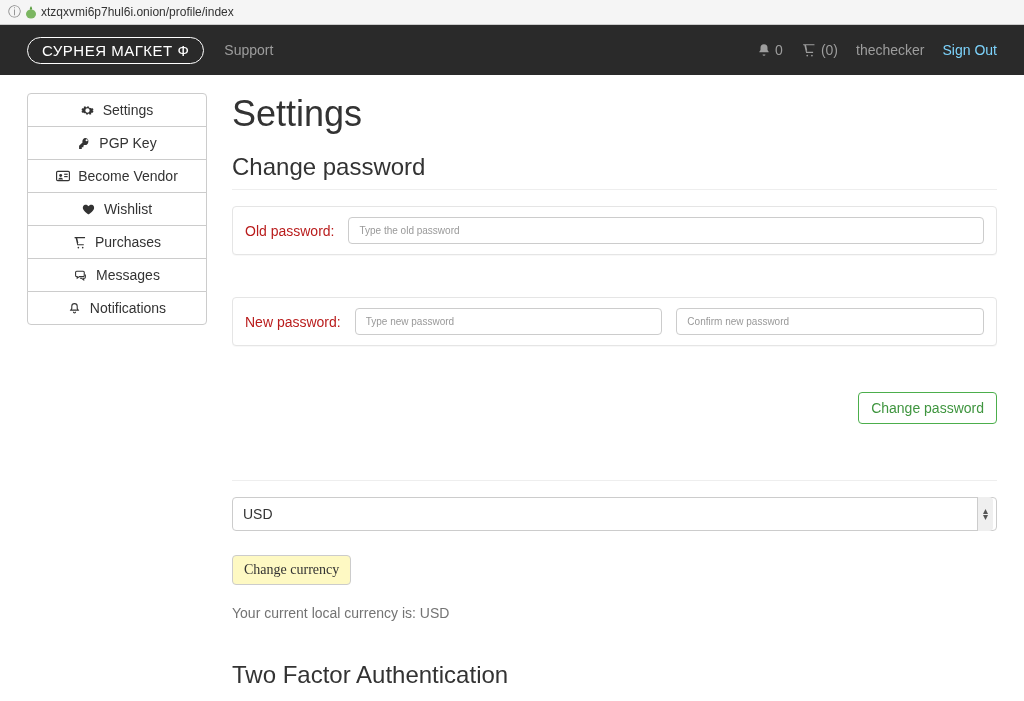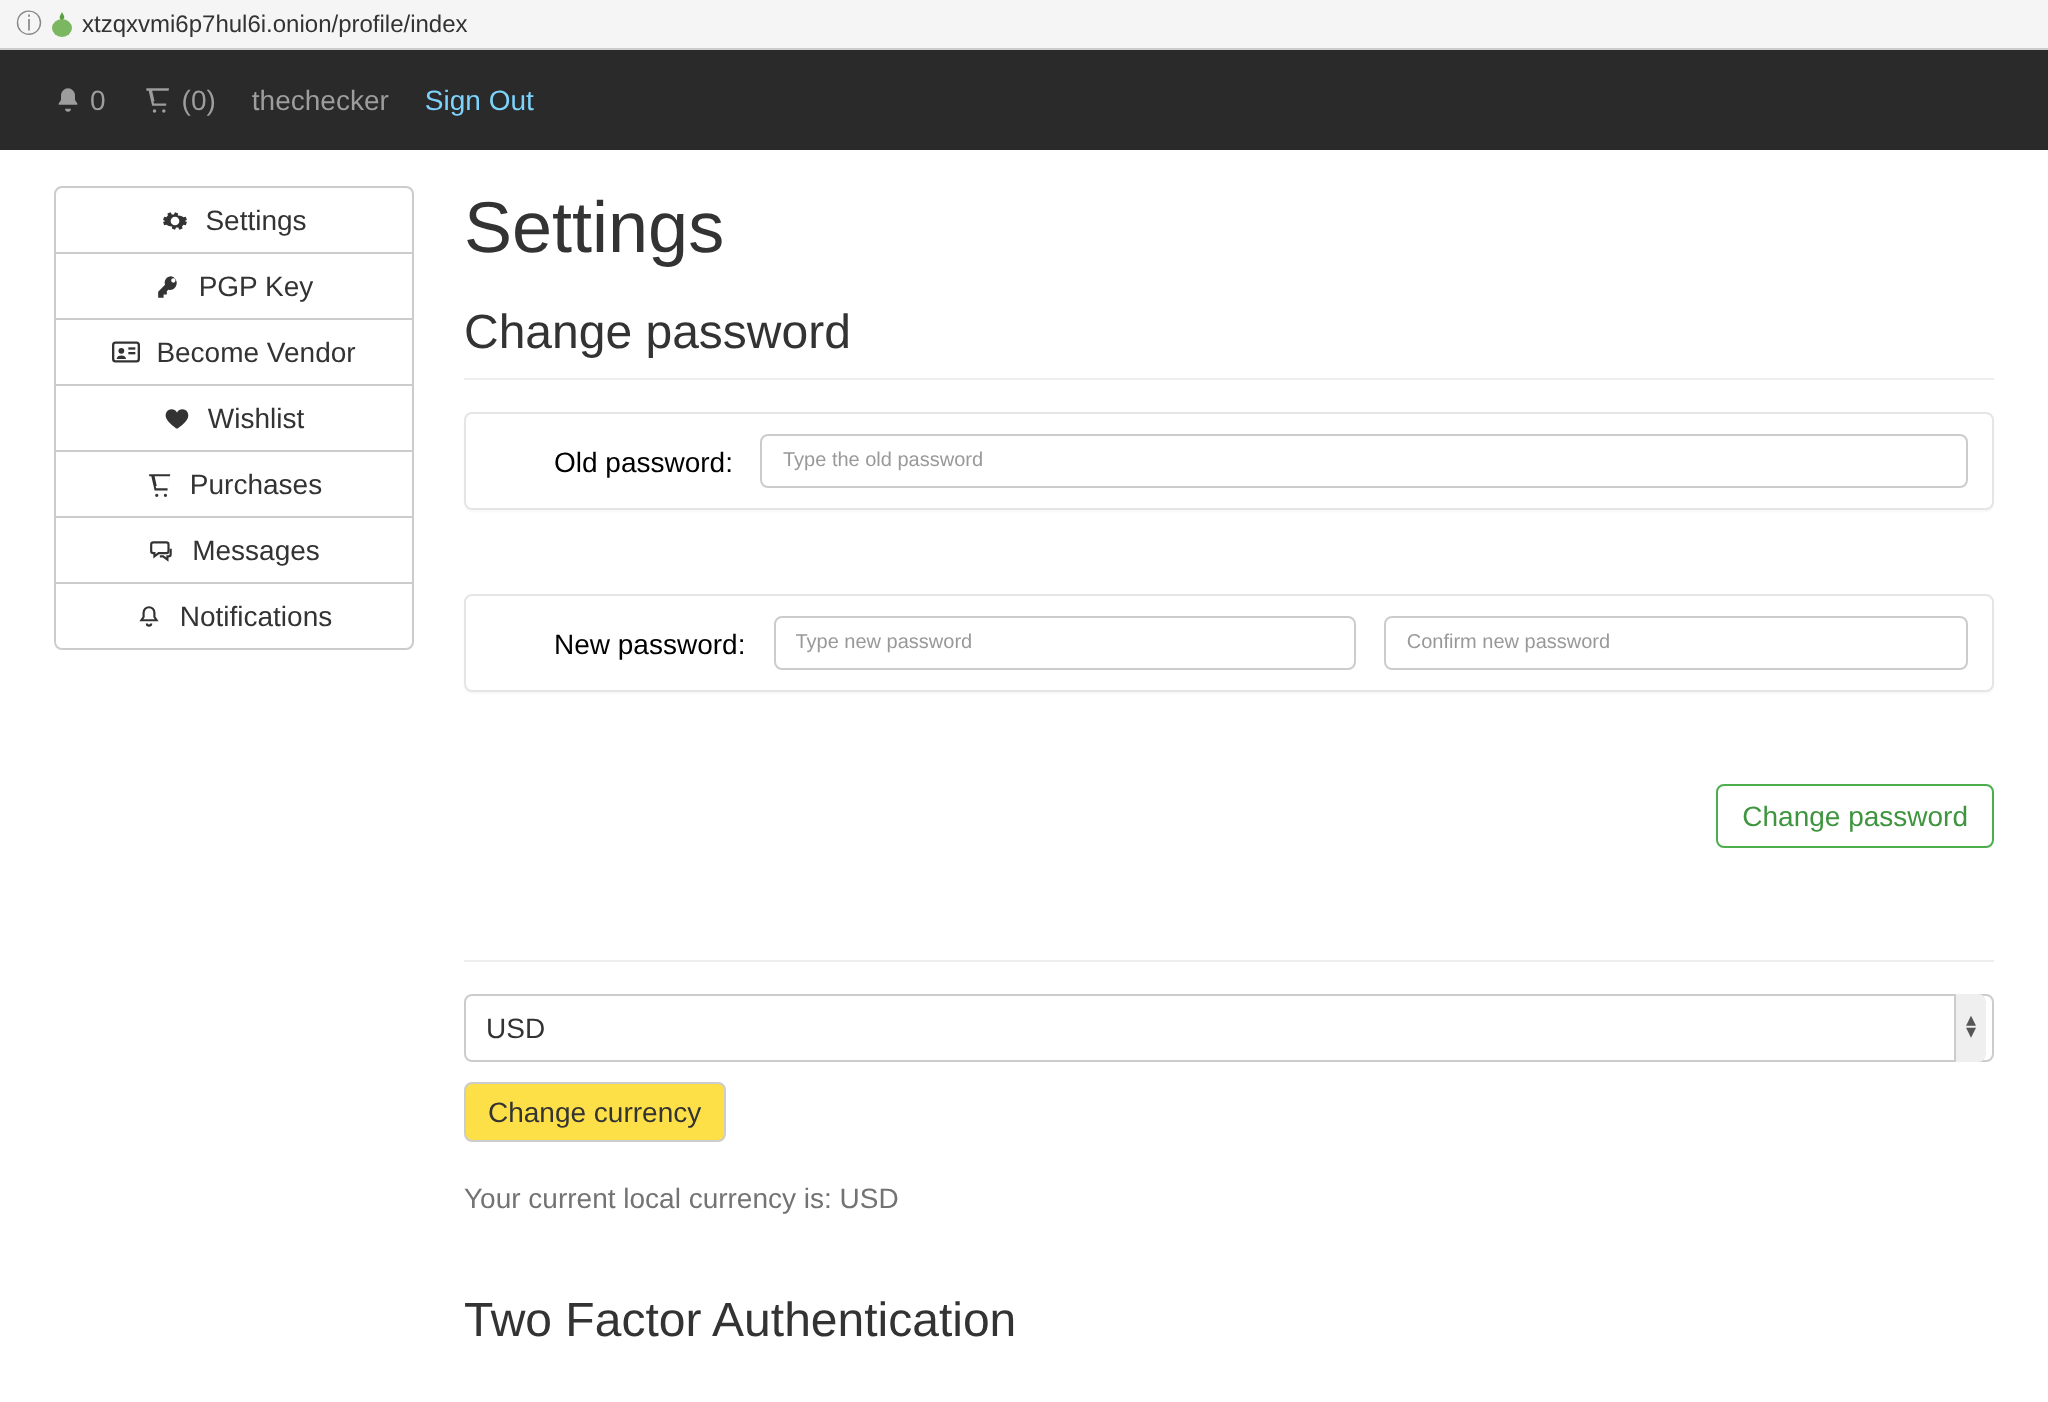--- a/index.html
+++ b/index.html
@@ -26,56 +26,60 @@
   .sidebar-item:last-child { border-bottom-left-radius: 4px; border-bottom-right-radius: 4px; }
   .side-icon { width: 14px; display: inline-flex; justify-content: center; color: #333; }
   
   .main { flex: 1; }
   h1 { font-size: 36px; font-weight: 500; color: #333; margin-bottom: 18px; }
   h2 { font-size: 24px; font-weight: 500; color: #333; margin-bottom: 8px; }
   hr.sec { border: none; border-top: 1px solid #eee; margin-bottom: 16px; }
   
   .panel { background: #fff; border: 1px solid #e5e5e5; border-radius: 4px; padding: 10px 12px; box-shadow: 0 1px 1px rgba(0,0,0,0.03); }
   .panel .row { display: flex; align-items: center; gap: 14px; }
-  .field-label { color: #000000; font-size: 14px; min-width: 88px; margin-left: 32px; }
+  .field-label { color: #b91c1c; font-size: 14px; min-width: 88px; }
   .text-input { flex: 1; border: 1px solid #ccc; border-radius: 4px; padding: 7px 10px; font-size: 10px; color: #555; background: #fff; }
   .text-input::placeholder { color: #999; }
   
   .panel-2 { margin-top: 42px; }
   
   .btn-row { display: flex; justify-content: flex-end; margin-top: 46px; }
   .btn-outline-green { border: 1px solid #4cae4c; color: #3f953f; background: #fff; border-radius: 4px; padding: 7px 12px; font-size: 14px; cursor: pointer; }
   
   .section-gap { height: 56px; }
   
   .select { width: 100%; border: 1px solid #ccc; border-radius: 4px; padding: 8px 10px; font-size: 14px; color: #333; background: #fff; appearance: none; position: relative; }
   .select-wrap { position: relative; }
   .select-caret { position: absolute; right: 4px; top: 50%; transform: translateY(-50%); background: #efefef; border-left: 1px solid #ccc; height: 100%; width: 16px; display: flex; align-items: center; justify-content: center; border-radius: 0 4px 4px 0; font-size: 10px; color: #555; flex-direction: column; line-height: 6px; }
   
-  .btn-default { border: 1px solid #ccc; background: #fde047; color: #333; border-radius: 4px; padding: 6px 11px; font-size: 14px; cursor: pointer; margin-top: 10px; }
+  .btn-default { border: 1px solid #ccc; background: #fef9c3; color: #333; border-radius: 4px; padding: 6px 11px; font-size: 14px; cursor: pointer; margin-top: 24px; font-family: Liberation Serif, serif; }
   .note { color: #737373; font-size: 14px; margin-top: 20px; }
   
   svg { display: block; }
 </style>
 </head>
 <body>
 
 <div class="urlbar">
   <span class="security">ⓘ</span>
   <span class="tor">
     <svg width="12" height="14" viewBox="0 0 12 14">
         <ellipse cx="6" cy="9" rx="5" ry="4.5" fill="#7bb661"></ellipse>
         <path d="M6 1 C5 3 4 4 6 5 C8 4 7 3 6 1" fill="#5a9e3f"></path>
       </svg>
   </span>
   <span>xtzqxvmi6p7hul6i.onion/profile/index</span>
 </div>
 
 <div class="navbar">
   <div class="navbar-inner">
+    <div class="navbar-left">
+      <div class="brand">СУРНЕЯ МАГКЕТ Ф</div>
+      <a class="support-link">Support</a>
+    </div>
     <div class="navbar-right">
       <div class="nr-item">
         <span>
           <svg width="14" height="14" viewBox="0 0 24 24" fill="#9d9d9d">
               <path d="M12 2a6 6 0 0 0-6 6v4l-2 3v1h16v-1l-2-3V8a6 6 0 0 0-6-6zm0 20a2.5 2.5 0 0 0 2.5-2.5h-5A2.5 2.5 0 0 0 12 22z"></path>
             </svg>
         </span>
         <span>0</span>
       </div>
       <div class="nr-item">

